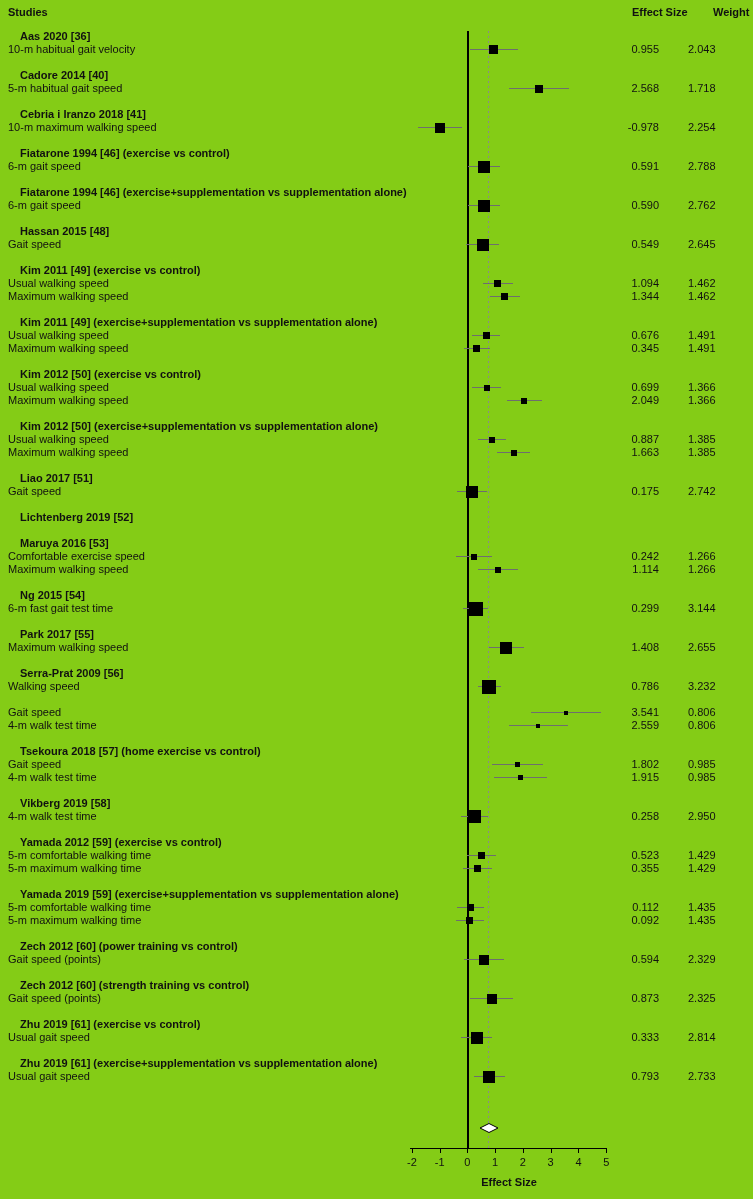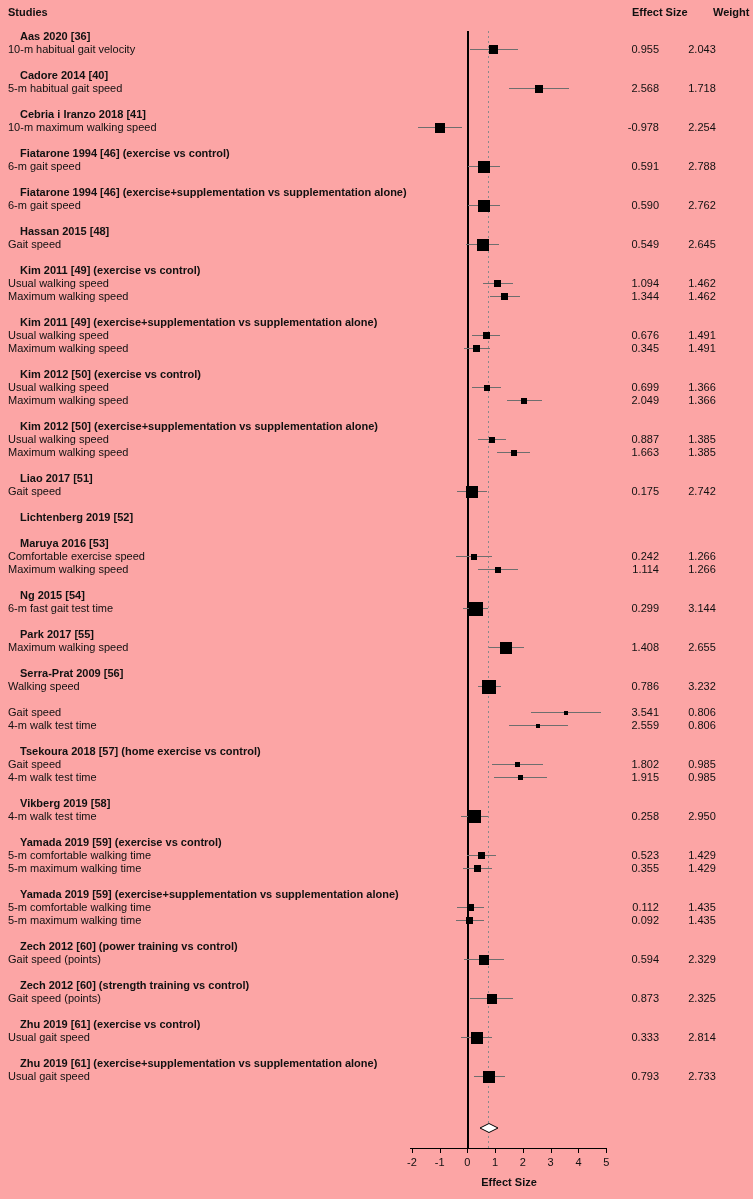--- a/index.html
+++ b/index.html
@@ -1,28 +1,28 @@
 <!DOCTYPE html>
 <html><head>
 <meta charset="utf-8">
 <style>
   html,body{margin:0;padding:0;background:#fff}
-  .page{position:relative;width:753px;height:1199px;background:#fca5a5;overflow:hidden;
+  .page{position:relative;width:753px;height:1199px;background:#84cc16;overflow:hidden;
         font-family:"Liberation Sans",sans-serif;font-size:11px;color:#111}
   .hdr{position:absolute;top:6px;height:13px;line-height:13px;font-weight:bold;white-space:nowrap}
   #rows{position:absolute;top:30px;left:0;width:753px}
   .block{margin-top:13px}
   .block:first-child{margin-top:0}
   .trow{height:13px;line-height:13px;padding-left:20px;font-weight:bold;white-space:nowrap}
   .orow{height:13px;line-height:13px;position:relative;white-space:nowrap}
   .olabel{position:absolute;left:8px;top:0}
   .ci{position:absolute;top:6px;height:1px;background:#6e6e6e}
   .mk{position:absolute;background:#000}
   .es{position:absolute;left:599px;width:60px;text-align:right}
-  .wt{position:absolute;left:672px;width:60px;text-align:center}
+  .wt{position:absolute;left:688px;width:60px;text-align:left}
   .vline-solid{position:absolute;left:467px;top:31px;width:2px;height:1117px;background:#000}
   .vline-dashed{position:absolute;left:488px;top:31px;width:1px;height:1117px;
         background:repeating-linear-gradient(to bottom,#8a8a8a 0 2px,transparent 2px 5px)}
   .axis-line{position:absolute;left:410px;top:1148px;width:197px;height:1px;background:#000}
   .tick{position:absolute;top:1148px;width:1px;height:5px;background:#000}
   .tick-label{position:absolute;top:1156px;width:24px;text-align:center}
   .axis-title{position:absolute;top:1176px;left:411px;width:196px;text-align:center;font-weight:bold}
   #diamond{position:absolute;left:480px;top:1123px}
 </style>
 </head>
@@ -262,21 +262,21 @@
         <div class="trow">Vikberg 2019 [58]</div>
         <div class="orow">
           <div class="olabel">4-m walk test time</div>
           <div class="ci" style="left: 461.293px; width: 26.6496px;"></div>
           <div class="mk" style="height: 13px; width: 13px; left: 468.062px; top: 0px;"></div>
           <div class="es">0.258</div>
           <div class="wt">2.950</div>
         </div>
       </div>
       <div class="block">
-        <div class="trow">Yamada 2019 [59] (exercise vs control)</div>
+        <div class="trow">Yamada 2012 [59] (exercise vs control)</div>
         <div class="orow">
           <div class="olabel">5-m comfortable walking time</div>
           <div class="ci" style="left: 467.4px; width: 28.8704px;"></div>
           <div class="mk" style="height: 7px; width: 7px; left: 478.418px; top: 3px;"></div>
           <div class="es">0.523</div>
           <div class="wt">1.429</div>
         </div>
         <div class="orow">
           <div class="olabel">5-m maximum walking time</div>
           <div class="ci" style="left: 462.958px; width: 28.5928px;"></div>

